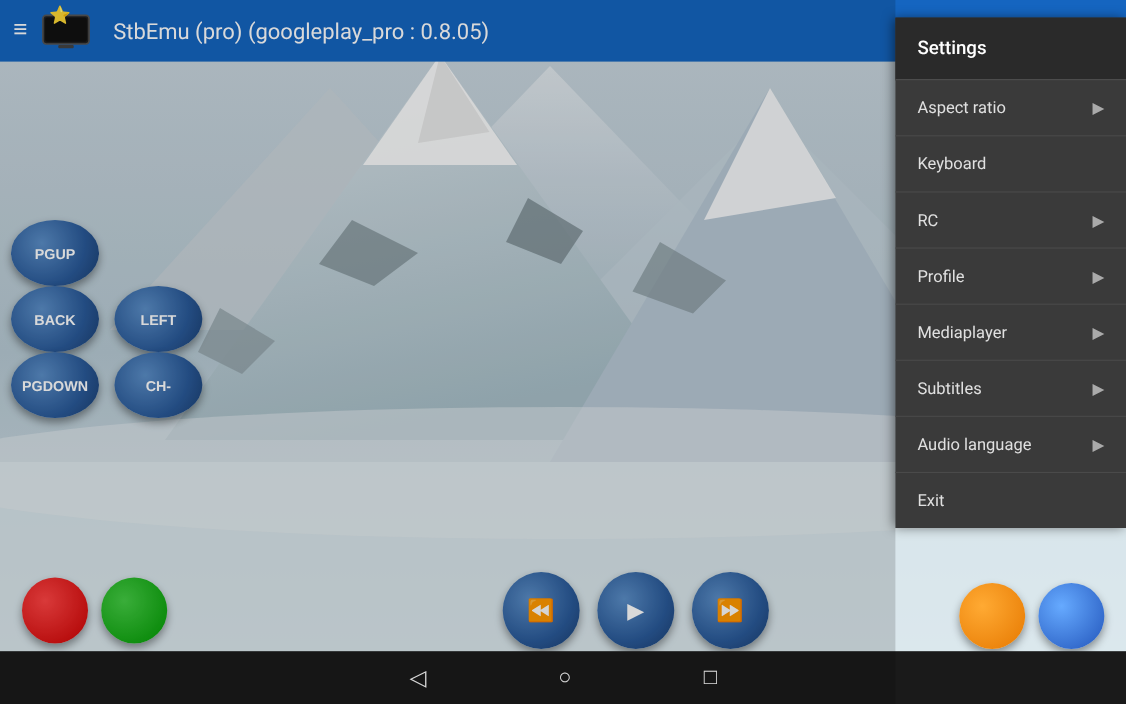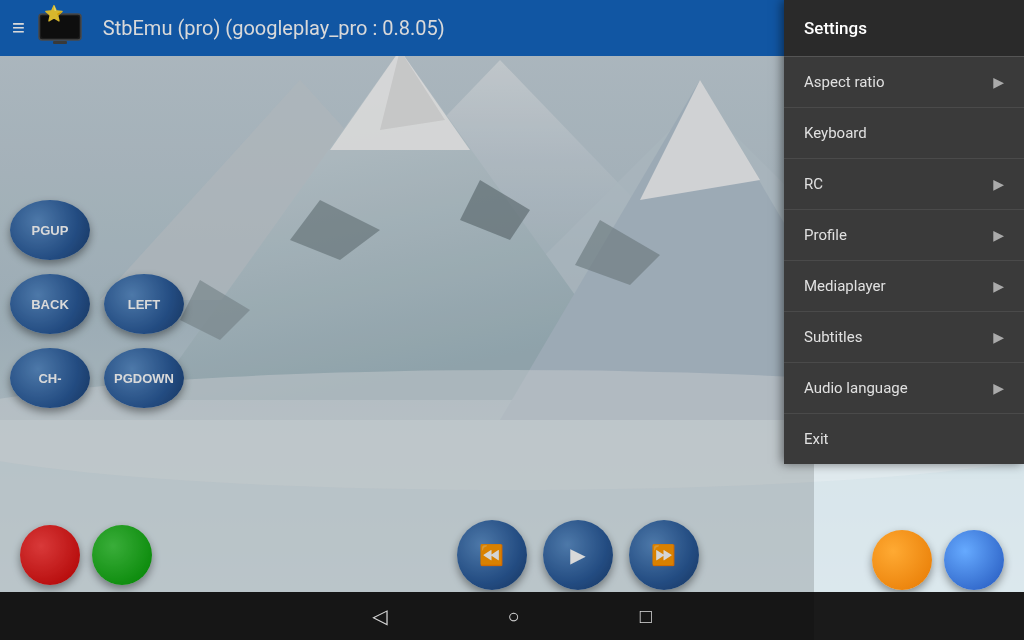--- a/index.html
+++ b/index.html
@@ -75,21 +75,20 @@
       flex: 1;
     }
 
     
     #controls-left {
       position: absolute;
       left: 10px;
       top: 200px;
       display: flex;
       flex-direction: column;
-      gap: 14px;
       z-index: 5;
     }
 
     .ctrl-row {
       display: flex;
       gap: 14px;
     }
 
     .ctrl-btn {
       width: 80px;
@@ -189,23 +188,23 @@
       color: white;
       font-size: 20px;
       background: none;
       border: none;
       cursor: pointer;
     }
 
     
     #dropdown-menu {
       position: absolute;
-      top: 0;
+      top: 16px;
       right: 0;
-      width: 240px;
+      width: 210px;
       background: #3a3a3a;
       z-index: 100;
       box-shadow: -2px 0 10px rgba(0,0,0,0.5);
     }
 
     #dropdown-settings-header {
       background: #2a2a2a;
       color: white;
       font-size: 17px;
       font-weight: 500;
@@ -307,22 +306,22 @@
 
 <div id="controls-left">
   <div class="ctrl-row">
     <button class="ctrl-btn">PGUP</button>
   </div>
   <div class="ctrl-row">
     <button class="ctrl-btn">BACK</button>
     <button class="ctrl-btn">LEFT</button>
   </div>
   <div class="ctrl-row">
+    <button class="ctrl-btn">PGDOWN</button>
     <button class="ctrl-btn">CH-</button>
-    <button class="ctrl-btn">PGDOWN</button>
   </div>
 </div>
 
 <div id="controls-bottom">
   <button class="color-btn btn-red"></button>
   <button class="color-btn btn-green" style="margin-left:12px;"></button>
   <div class="spacer-flex"></div>
   <button class="media-btn">
     <span style="font-size:20px;">⏪</span>
   </button>

